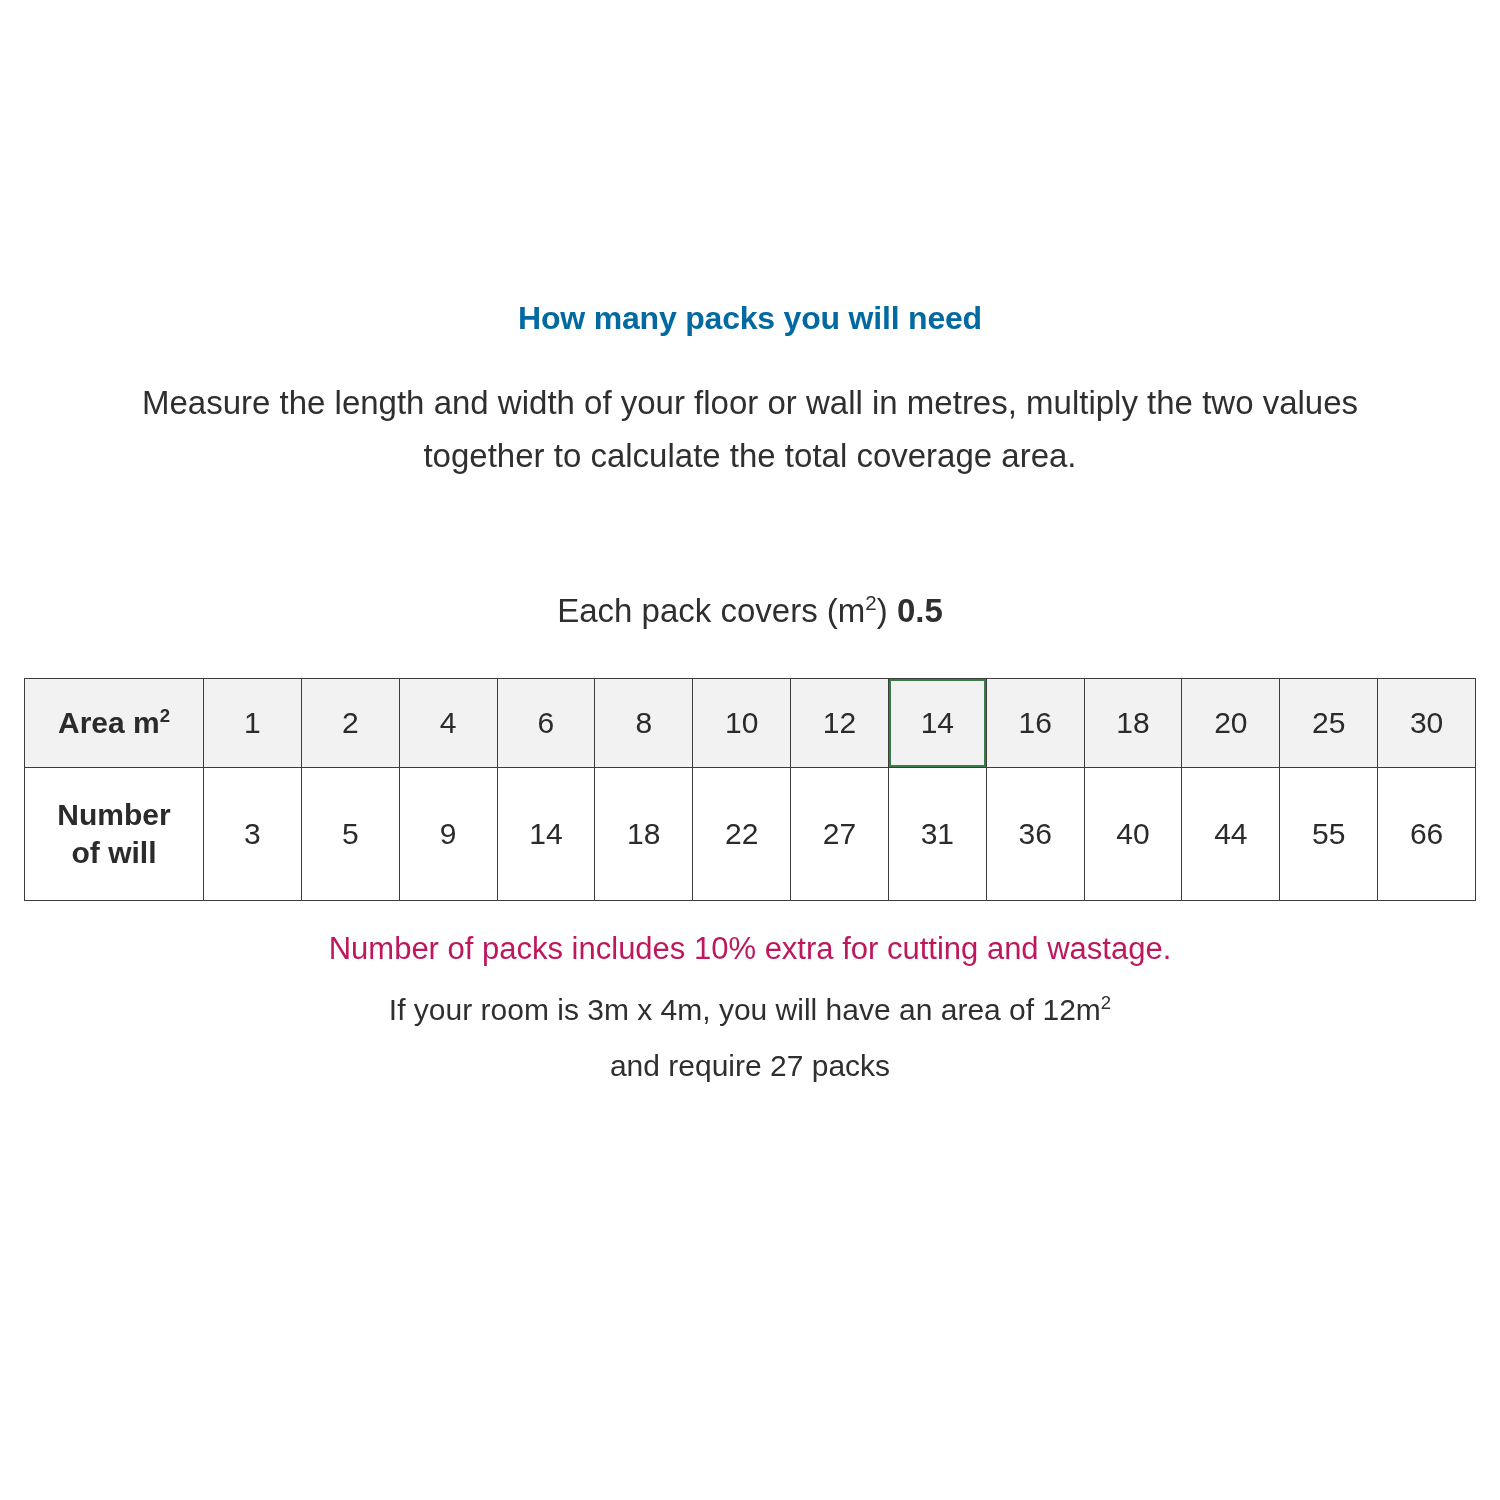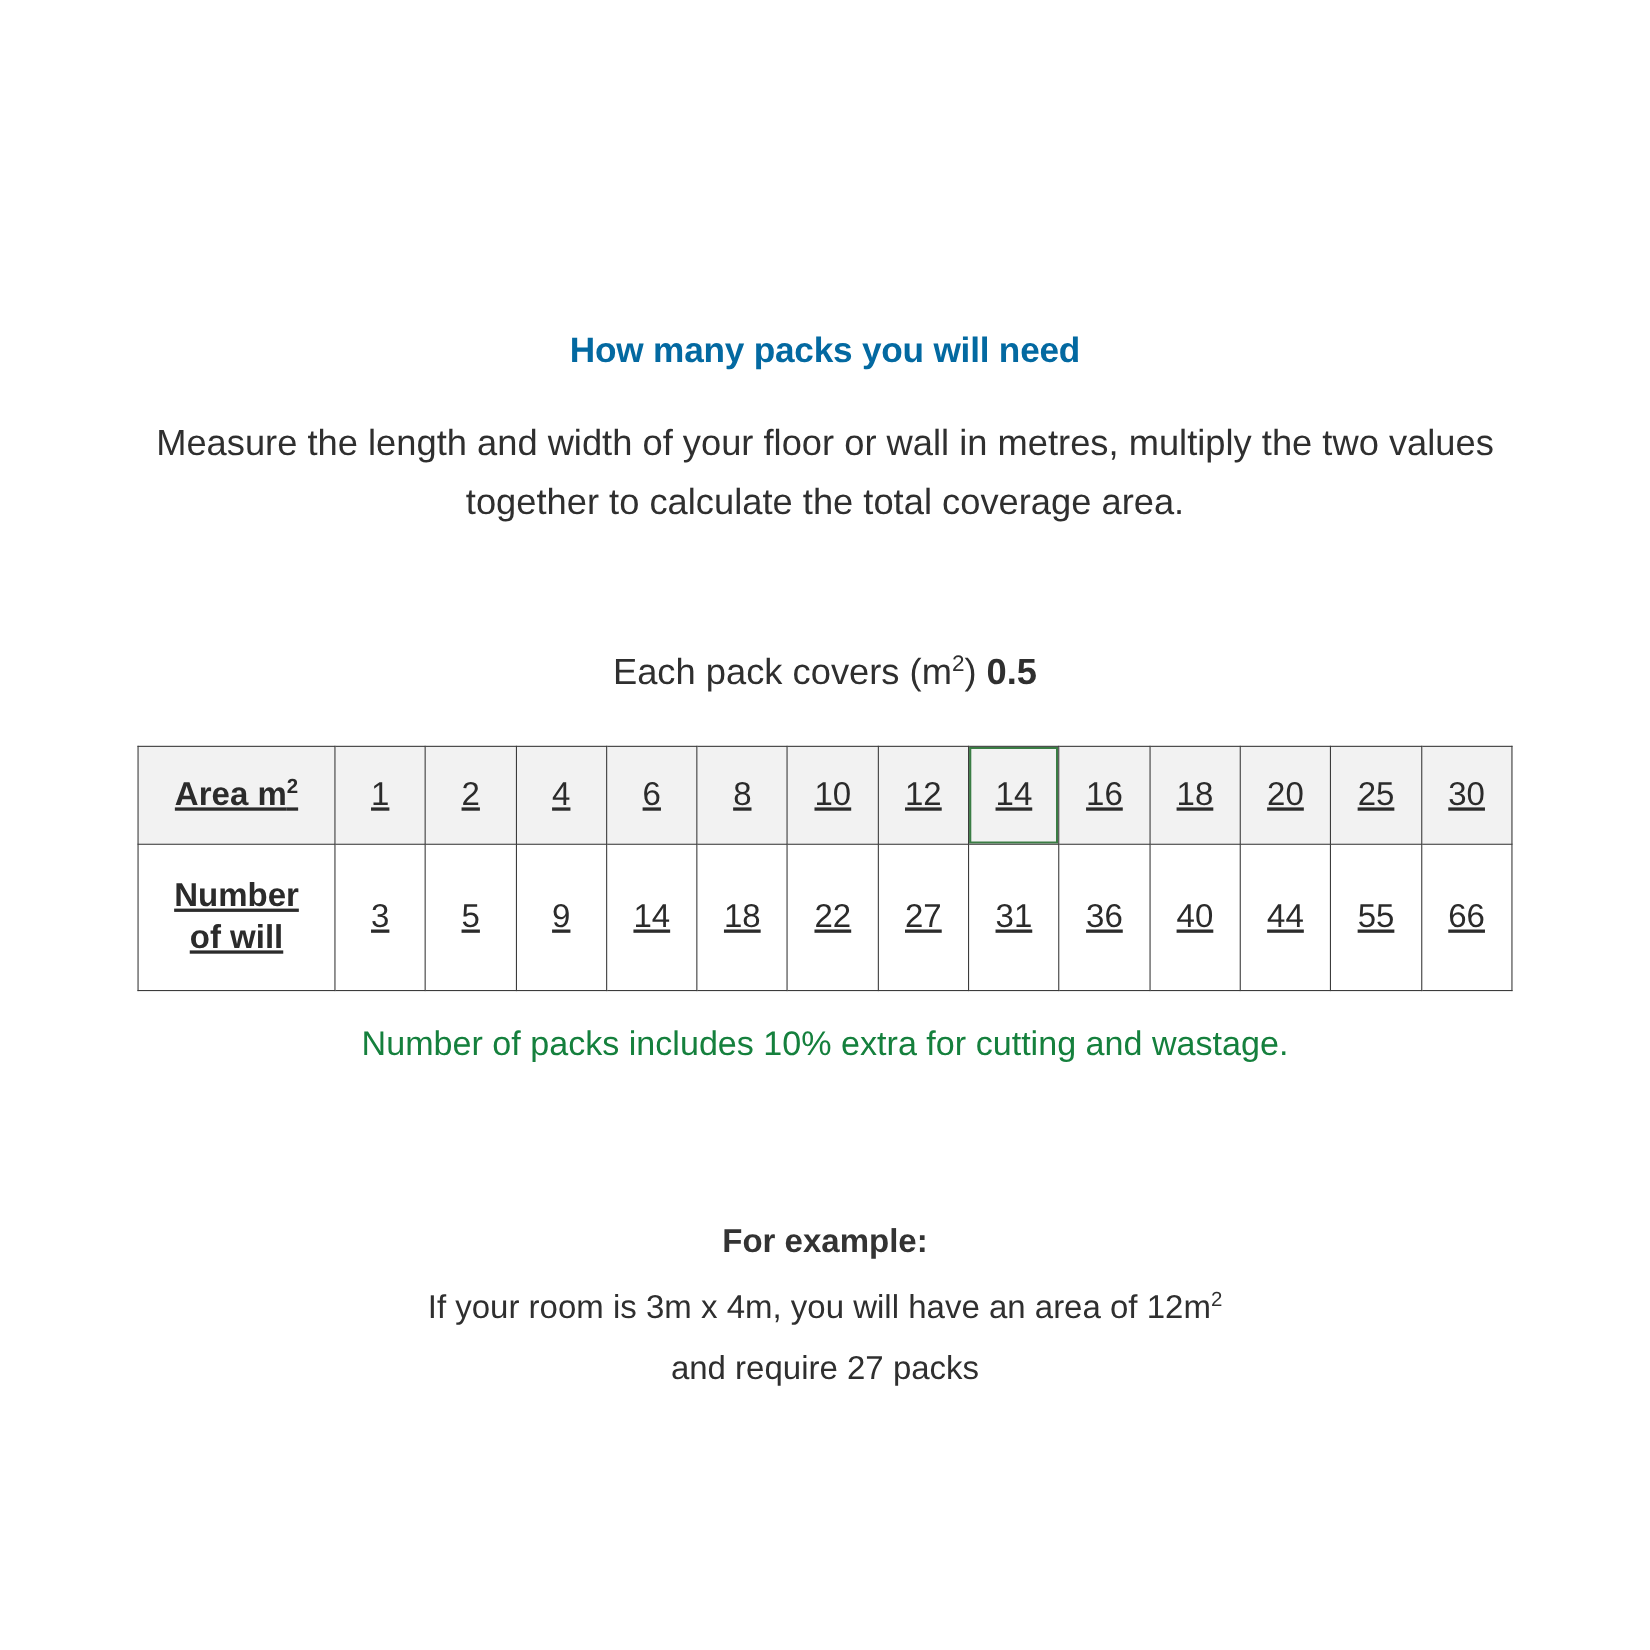--- a/index.html
+++ b/index.html
@@ -45,22 +45,21 @@
   .coverage .val {
     font-weight: bold;
   }
   sup {
     font-size: 0.62em;
     vertical-align: super;
     line-height: 0;
   }
   .table-wrap {
     margin: 48px auto 12px auto;
-    width: 1250px;
-    text-decoration: underline;
+    width: 1452px;
   }
   table.packs {
     border-collapse: collapse;
     table-layout: fixed;
     width: 100%;
     border: 1.5px solid #3c3c3c;
   }
   table.packs td {
     border: 1.5px solid #3c3c3c;
     text-align: center;
@@ -84,21 +83,21 @@
     padding-left: 12px;
     width: 178px;
     line-height: 1.25;
   }
   td.highlight {
     box-shadow: inset 0 0 0 2px #3a7d44;
   }
   .note {
     text-align: center;
     font-size: 31px;
-    color: #15803d;
+    color: #be185d;
     margin-top: 30px;
   }
   .example-title {
     text-align: center;
     font-size: 30px;
     font-weight: bold;
     color: #333333;
     margin-top: 145px;
   }
   .example-line {
@@ -163,21 +162,20 @@
           <td>44</td>
           <td>55</td>
           <td>66</td>
         </tr>
       </tbody>
     </table>
   </div>
 
   <div class="note">Number of packs includes 10% extra for cutting and wastage.</div>
 
-  <div class="example-title">For example:</div>
 
   <div class="example-line">
     <span>If your room is 3m x 4m, you will have an area of 12m</span><sup>2</sup>
   </div>
 
   <div class="example-line second">and require 27 packs</div>
 
 </div>
 
 </body></html>

